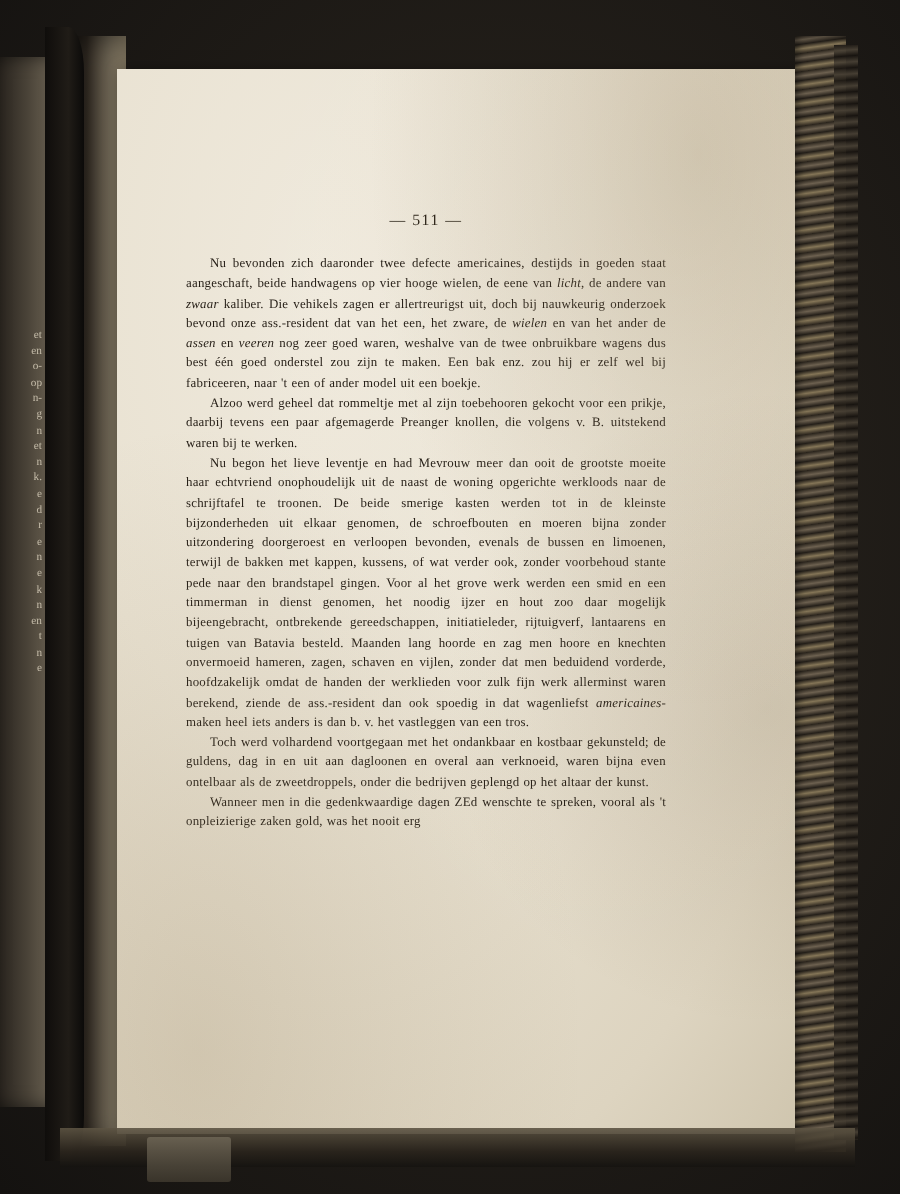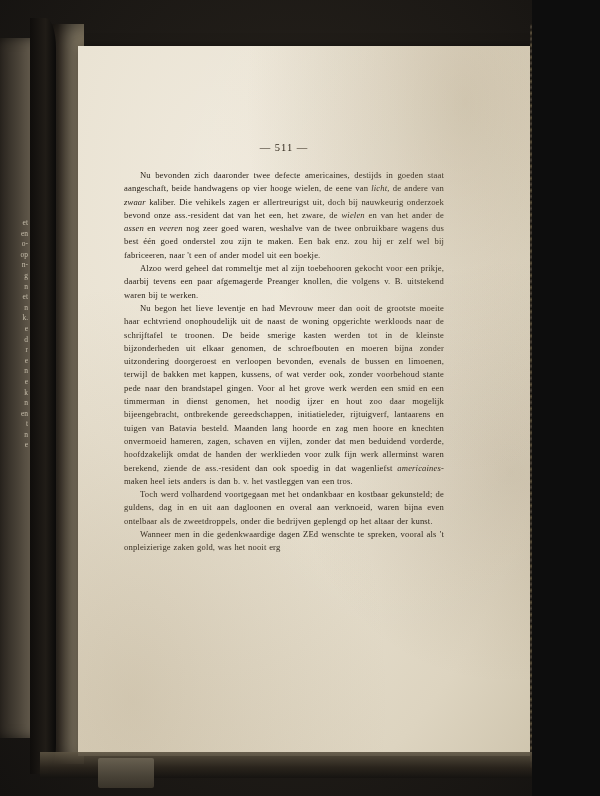--- a/index.html
+++ b/index.html
@@ -2,21 +2,21 @@
 <html><head>
 <meta charset="utf-8">
 <style>
   html, body {
     margin: 0;
     padding: 0;
     background: #0d0d0d;
   }
   #scan {
     position: relative;
-    width: 532px;
+    width: 600px;
     height: 796px;
     overflow: hidden;
     background: #1a1713;
     font-family: "Liberation Serif", serif;
   }
 
   
   .surround {
     position: absolute;
     inset: 0;

